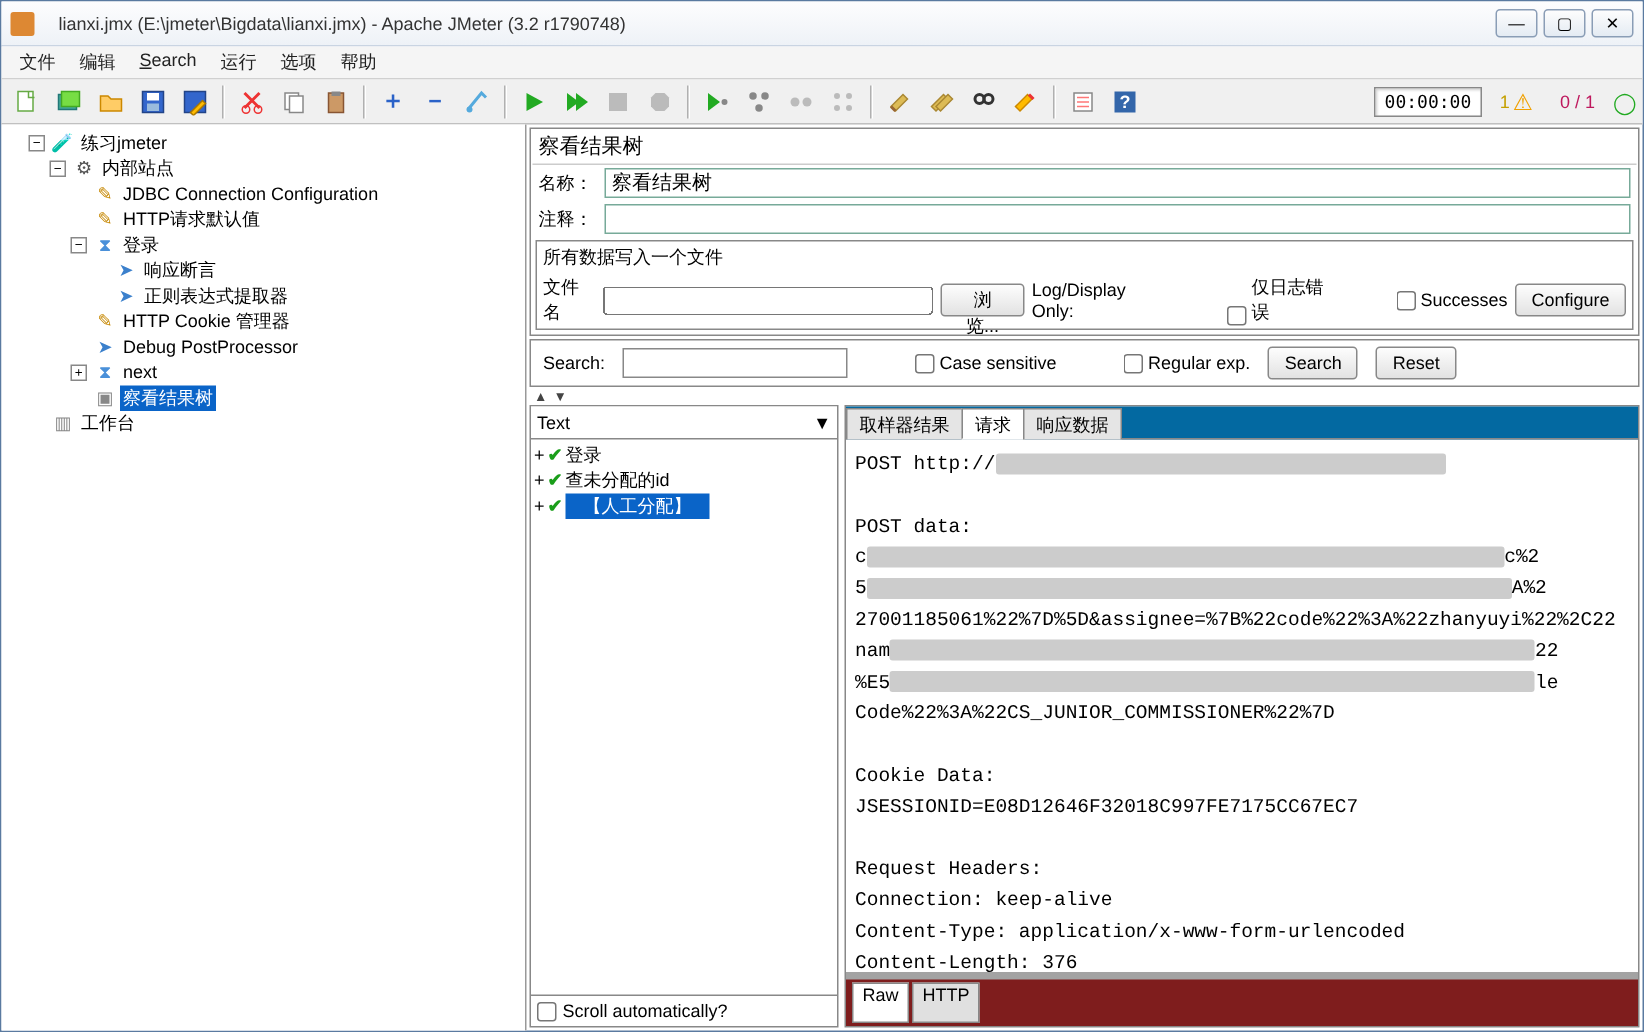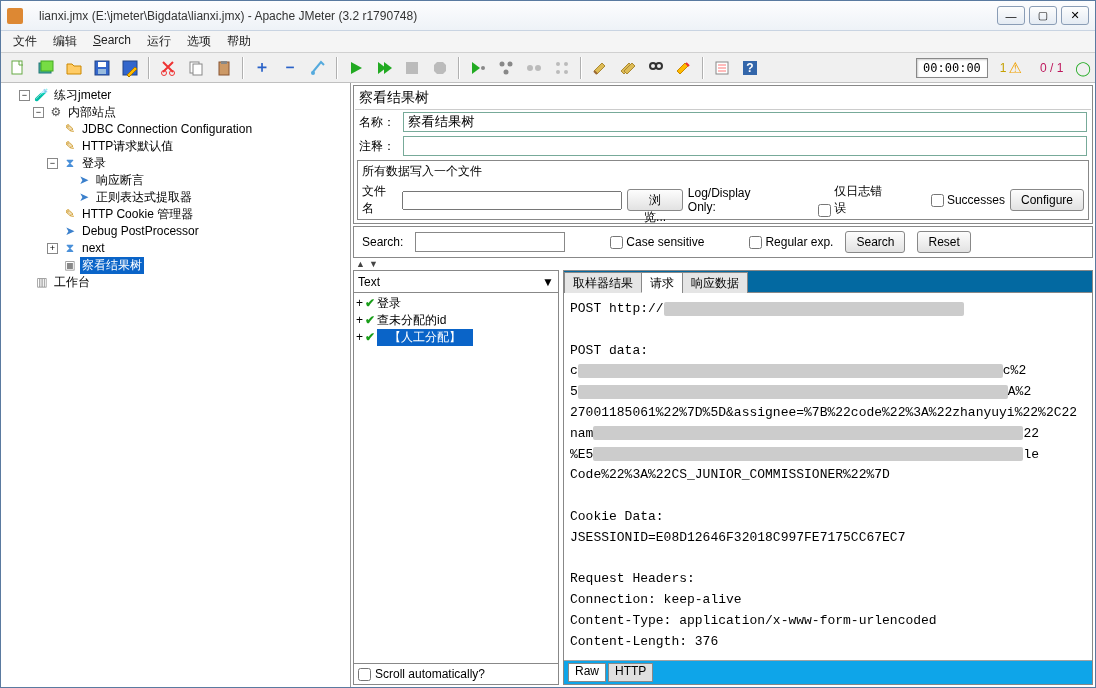--- a/index.html
+++ b/index.html
@@ -59,21 +59,21 @@
 .results .r-row { display: flex; align-items: center; gap: 2px; line-height: 17px; cursor:pointer; }
 .results .r-row .ok { color: #1a9e1a; font-weight: bold; }
 .results .r-row .sel { background: #0a64c8; color: #fff; padding: 0 12px; }
 .scrollchk { border-top: 1px solid #888; padding: 3px 4px; display: flex; align-items: center; gap: 4px; }
 .detail { flex: 1; display: flex; flex-direction: column; border: 1px solid #888; min-width: 0; }
 .tabs { display: flex; border-bottom: 1px solid #888; background: #0369a1; height: 22px; }
 .tabs .tab { padding: 2px 8px; border: 1px solid #888; border-bottom: none; background: #e5e5e5; margin-right: -1px; cursor: pointer; position: relative; top: 1px; }
 .tabs .tab.active { background: #fff; border-bottom: 1px solid #fff; }
 .detail-body { flex: 1; overflow: auto; padding: 6px; font-family: "Courier New", monospace; font-size: 13px; white-space: pre-wrap; word-break: break-all; line-height: 1.6; position: relative; }
 .redact { display:inline-block; background:#ccc; border-radius:2px; height:14px; vertical-align:middle; }
-.bottom-tabs { display:flex; border-top: 1px solid #a3a3a3; padding: 2px 4px; gap: 2px; background:#0ea5e9; height:24px; }
+.bottom-tabs { display:flex; border-top: 5px solid #a3a3a3; padding: 2px 4px; gap: 2px; background:#7f1d1d; height:36px; }
 .bottom-tabs .bt { border: 1px solid #888; padding: 0 6px; background:#fff; cursor:pointer; font-size:12px; }
 .bottom-tabs .bt.active { background:#e0e0e0; }
 svg.ti { width:18px; height:18px; }
 </style>
 </head>
 <body>
 
 <div class="window">
 
   <div class="titlebar">

